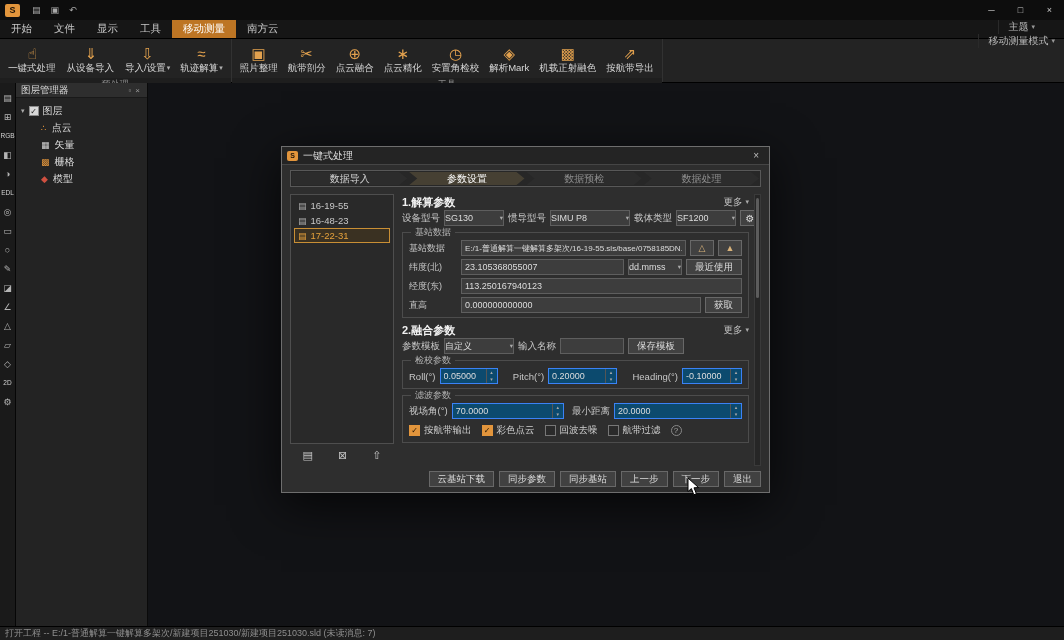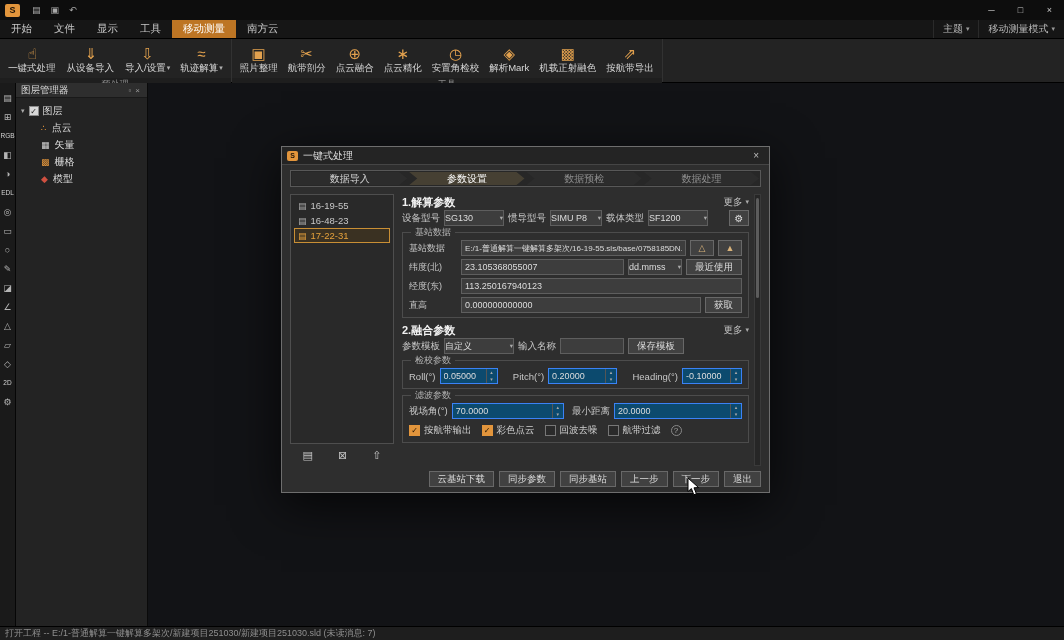--- a/index.html
+++ b/index.html
@@ -10,21 +10,21 @@
   .titlebar{height:20px;background:#0d0d0d;display:flex;align-items:center;}
   .appicon{width:15px;height:13px;background:#e2953c;border-radius:2px;color:#1d1206;font-size:9px;font-weight:bold;display:flex;align-items:center;justify-content:center;margin:0 7px 0 5px;flex:0 0 auto;}
   .tb-ico{font-size:9px;color:#a8a8a8;padding:0 5px;}
   .tb-spacer{flex:1;}
   .winbtn{width:29px;height:20px;display:flex;align-items:center;justify-content:center;font-size:9px;color:#c8c8c8;}
 
   
   .menubar{height:19px;background:#161616;display:flex;align-items:center;border-bottom:1px solid #000;}
   .menu-item{padding:0 11px;font-size:10.5px;color:#c8c8c8;height:100%;display:flex;align-items:center;}
   .menu-item.on{background:#bd7524;color:#fff;}
-  .menu-right{margin-left:auto;display:flex;align-items:center;height:100%;}
+  .menu-right{margin-left:auto;display:flex;align-items:center;height:100%;flex-direction:column;}
   .mr{font-size:10px;color:#b8b8b8;padding:0 9px;display:flex;align-items:center;gap:3px;height:100%;border-left:1px solid #2a2a2a;}
   .mr .mcaret{font-size:7px;color:#999;}
 
   
   .ribbon{height:44px;background:#232323;display:flex;border-bottom:1px solid #000;}
   .rgroup{display:flex;flex-direction:column;border-right:1px solid #323232;}
   .rbuttons{display:flex;flex:1;align-items:center;padding:1px 3px 0;}
   .rbtn{display:flex;flex-direction:column;align-items:center;justify-content:center;padding:0 5px;height:38px;cursor:default;}
   .rbtn .ri{font-size:15px;color:#e2a14e;line-height:17px;height:17px;}
   .rbtn .rl{font-size:9.5px;color:#d6d6d6;white-space:nowrap;line-height:12px;display:flex;align-items:center;}
@@ -335,21 +335,21 @@
               <span class="mcaret">▾</span>
             </span>
         </div>
         <div class="row">
           <span class="lbl">设备型号</span>
           <div class="sel" style="width:60px">
               <span>SG130</span>
               <span class="sc">▾</span>
             </div>
           <span class="lbl">惯导型号</span>
-          <div class="sel" style="width:52px">
+          <div class="sel" style="width:80px">
               <span>SIMU P8</span>
               <span class="sc">▾</span>
             </div>
           <span class="lbl">载体类型</span>
           <div class="sel" style="width:60px">
               <span>SF1200</span>
               <span class="sc">▾</span>
             </div>
           <div class="btn gearbtn">
               <span>⚙</span>

